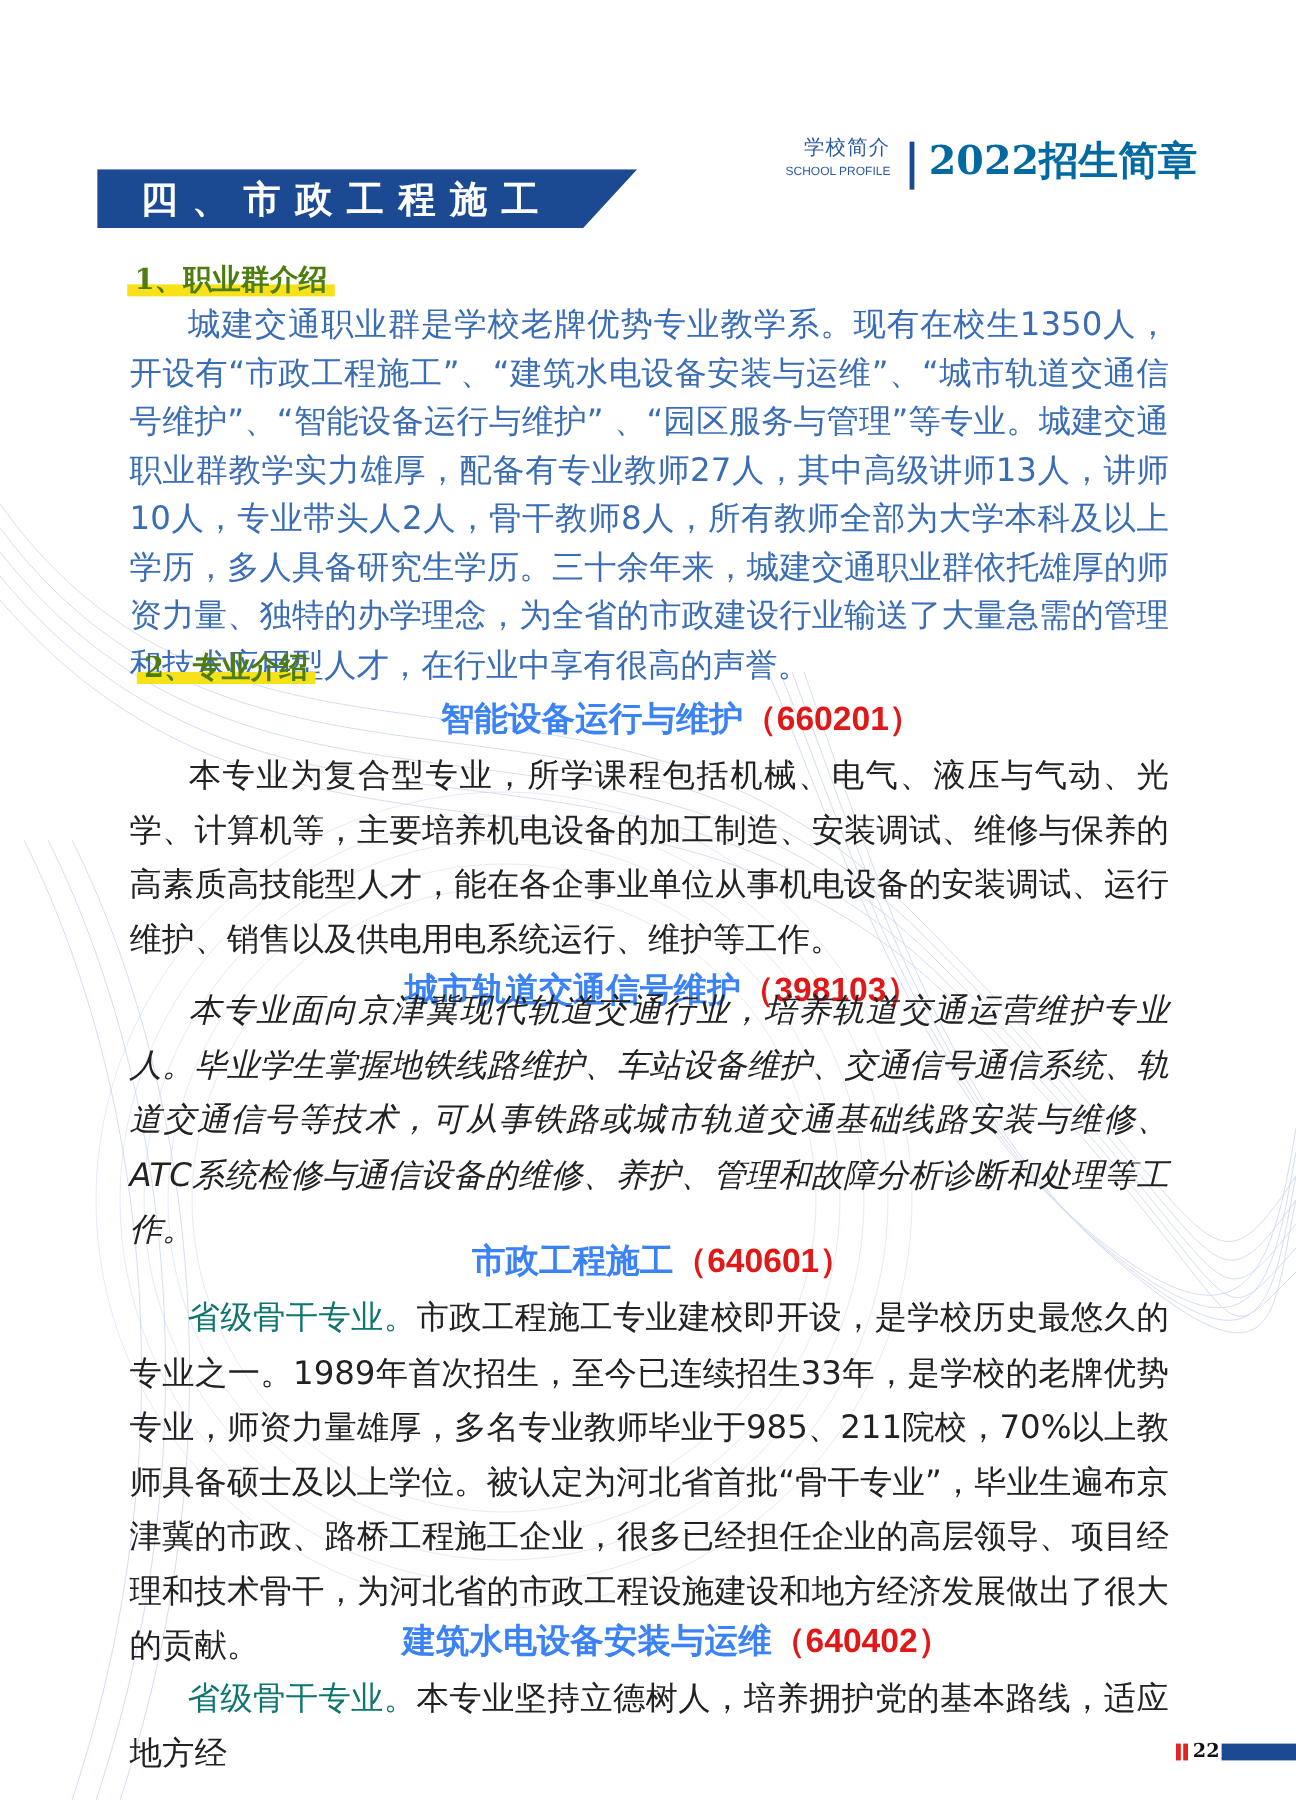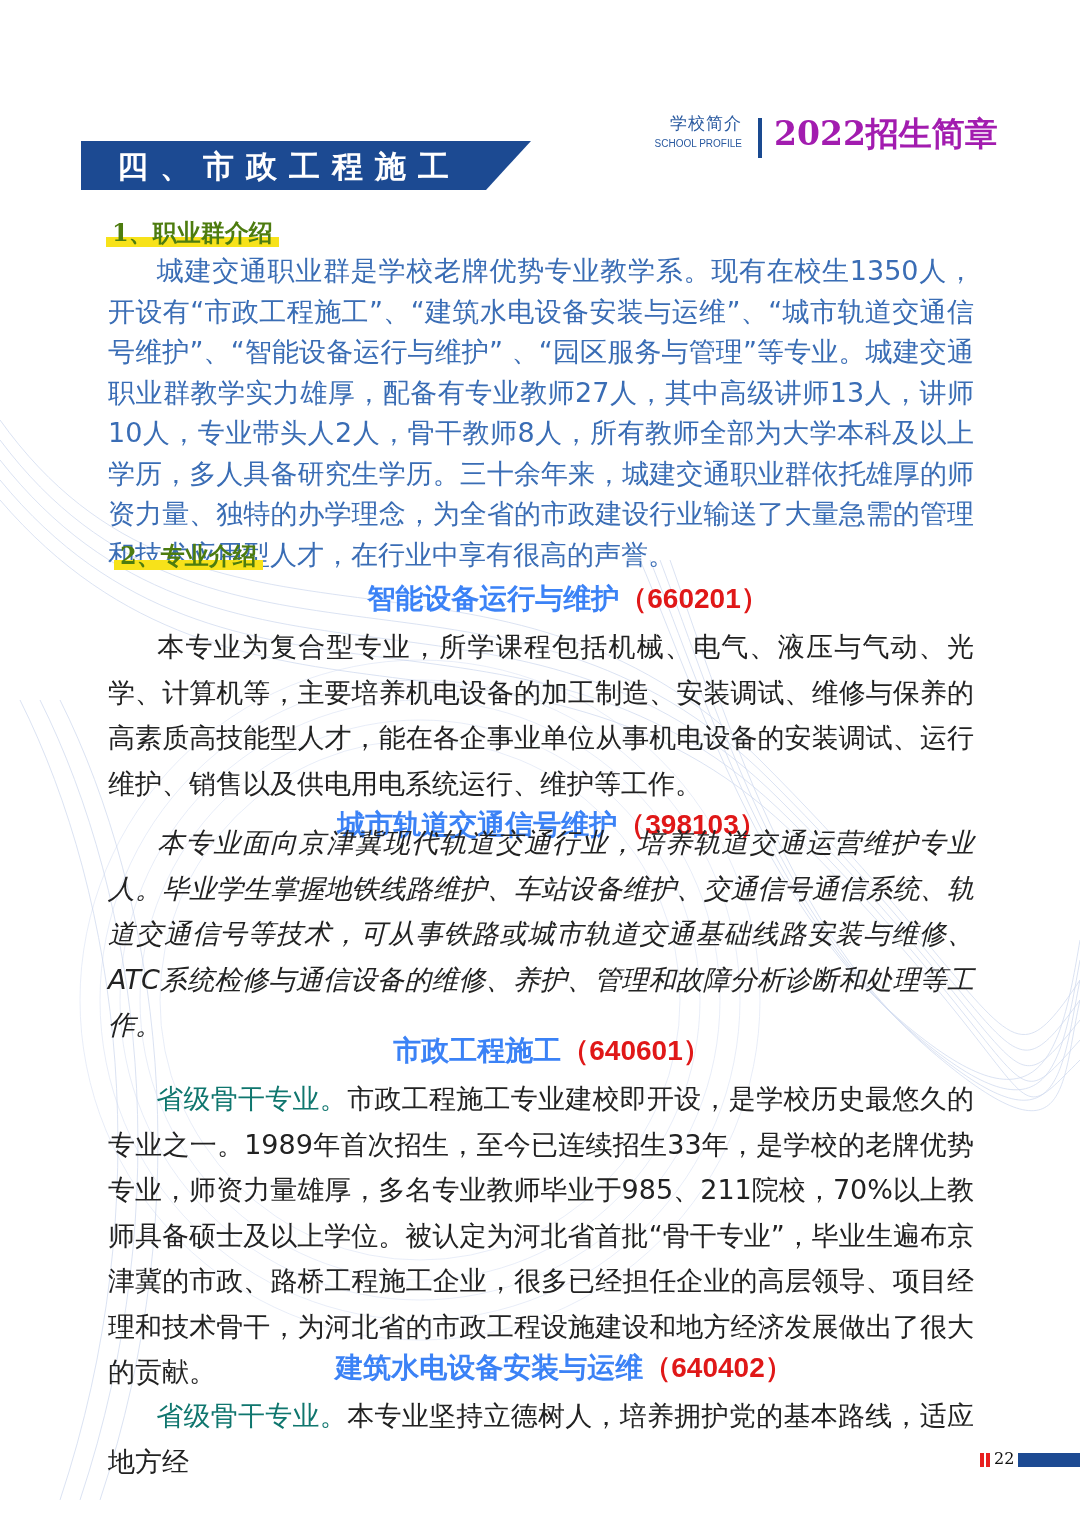--- a/index.html
+++ b/index.html
@@ -7,21 +7,21 @@
     width:1080px; height:1514px; position:relative; overflow:hidden;
     background:#ffffff;
     font-family:"DejaVu Sans", "Liberation Sans", sans-serif;
   }
   .bg-waves { position:absolute; left:0; top:0; width:1080px; height:1514px; pointer-events:none; }
   .header-right { position:absolute; top:62px; right:0; width:480px; height:50px;margin-top:48px; }
   .hdr-small { position:absolute; right:338px; top:2px; text-align:right; color:#2a5aa0; }
   .hdr-small .cn { font-size:17px; line-height:22px; letter-spacing:1px; }
   .hdr-small .en { font-size:10px; line-height:20px; font-family:"Liberation Sans", sans-serif; }
   .hdr-bar { position:absolute; left:158px; top:8px; width:4px; height:40px; background:#1a4a90; }
-  .hdr-big { position:absolute; left:174px; top:2px; font-size:33px; font-weight:bold; color:#a21caf; font-family:"DejaVu Serif", serif; letter-spacing:0px; }
+  .hdr-big { position:absolute; left:174px; top:2px; font-size:33px; font-weight:bold; color:#0369a1; font-family:"DejaVu Serif", serif; letter-spacing:0px; }
 
   .banner { position:absolute; left:81px; top:141px; width:450px; height:49px; }
   .banner svg { position:absolute; left:0; top:0; }
   .banner-text { position:absolute; left:36px; top:5px; font-size:31px; color:#ffffff; font-family:"DejaVu Serif", serif; letter-spacing:12px; font-weight:bold; }
 
   .sec-h { position:absolute; font-size:24px; font-weight:bold; color:#4d7c0f; font-family:"DejaVu Serif", serif; }
   .sec-h .hl { position:absolute; left:-6px; right:-6px; bottom:2px; height:10px; background:#f7e21a; z-index:0; }
   .sec-h span.t { position:relative; z-index:1; }
 
   .para { position:absolute; left:108px; width:866px; font-size:27px; line-height:40.5px; text-align:justify; }
@@ -30,21 +30,21 @@
   .ind { display:inline-block; width:48px; }
   .red { color:#0f766e; }
 
   .major-title { position:absolute; left:0; width:1080px; text-align:center; font-size:28px; font-weight:bold; }
   .major-title .nm { color:#3b82f6; }
   .major-title .cd { color:#e01818; font-family:"Liberation Sans", sans-serif; }
 
   .pager { position:absolute; top:1452px; left:980px; height:16px; }
   .pager .r1 { position:absolute; left:0; top:1px; width:4px; height:14px; background:#e82020; }
   .pager .r2 { position:absolute; left:6px; top:1px; width:4px; height:14px; background:#e82020; }
-  .pager .num { position:absolute; left:14px; top:-3px; font-size:16px; font-weight:normal; font-family:"DejaVu Serif", serif; color:#111; }
+  .pager .num { position:absolute; left:14px; top:-3px; font-size:16px; font-weight:bold; font-family:"DejaVu Serif", serif; color:#111; }
   .pager .bar { position:absolute; left:38px; top:1px; width:62px; height:14px; background:#1c4a92; }
 </style>
 </head>
 <body>
 
 <svg class="bg-waves" width="1080" height="1514" viewBox="0 0 1080 1514">
   <g fill="none" stroke="#9bb0dc" stroke-width="0.8" opacity="0.45">
     <path d="M0 420 C 200 700, 500 500, 760 760 S 1000 1100, 1080 980"></path>
     <path d="M0 440 C 210 720, 510 520, 770 780 S 1000 1110, 1080 1000"></path>
     <path d="M0 460 C 220 740, 520 540, 780 800 S 1000 1120, 1080 1020"></path>

